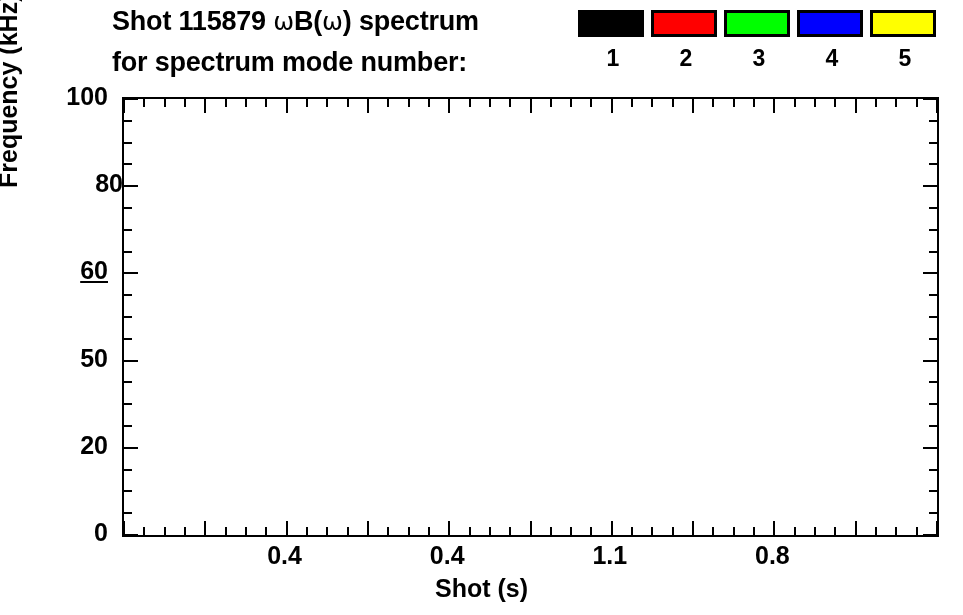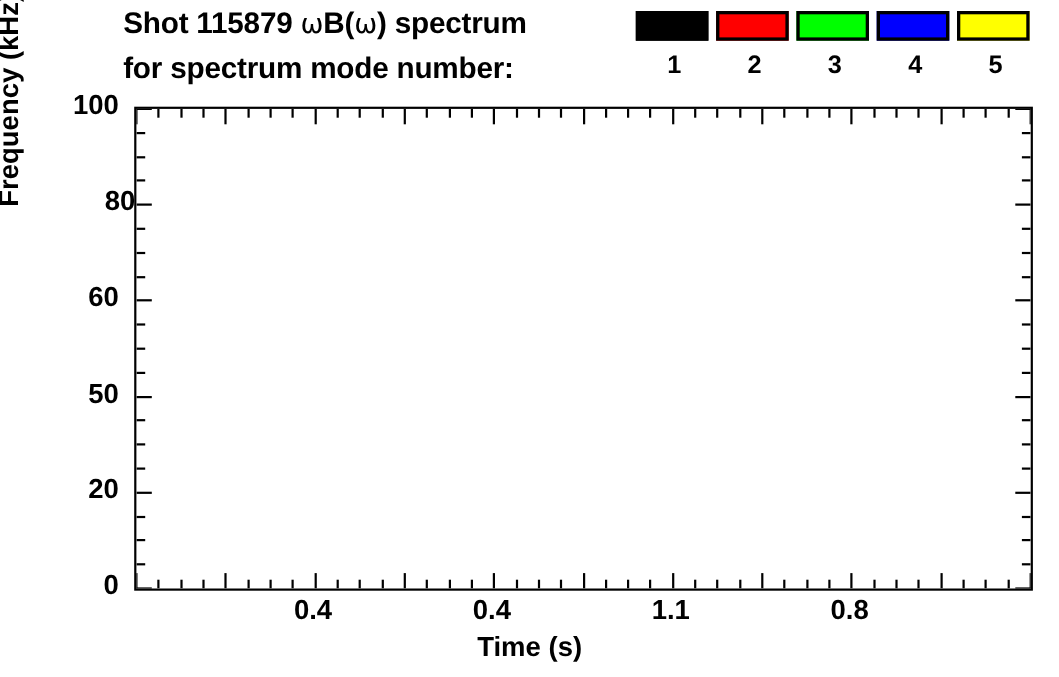--- a/index.html
+++ b/index.html
@@ -296,24 +296,24 @@
       <div class="tick tick-x minor" style="left: 771px; height: 8px;"></div>
       <div class="tick tick-x-bottom minor" style="left: 771px; height: 8px;"></div>
       <div class="tick tick-x minor" style="left: 792px; height: 8px;"></div>
       <div class="tick tick-x-bottom minor" style="left: 792px; height: 8px;"></div>
       <div class="tick tick-x major" style="left: 812px; height: 14px;"></div>
       <div class="tick tick-x-bottom major" style="left: 812px; height: 14px;"></div>
     </div>
 </div>
 
 <div id="y-axis-title">Frequency (kHz)</div>
-<div id="x-axis-title">Time (s)</div>
+<div id="x-axis-title">Shot (s)</div>
 
 <div class="ylabel-tick" style="left: 0px; width: 108px; right: auto; top: 520px;">0</div>
 <div class="ylabel-tick" style="left: 0px; width: 108px; right: auto; top: 432.8px;">20</div>
 <div class="ylabel-tick" style="left: 0px; width: 108px; right: auto; top: 345.6px;">50</div>
-<div class="ylabel-tick" style="left: 0px; width: 108px; right: auto; top: 258.4px;">60</div>
+<div class="ylabel-tick" style="left: 0px; width: 108px; right: auto; top: 258.4px; text-decoration: underline;">60</div>
 <div class="ylabel-tick" style="left: 15px; width: 108px; right: auto; top: 171.2px;">80</div>
 <div class="ylabel-tick" style="left: 0px; width: 108px; right: auto; top: 84px;">100</div>
 <div class="xlabel-tick" style="width: 120px; left: 224.6px; top: 543px;">0.4</div>
 <div class="xlabel-tick" style="width: 120px; left: 387.2px; top: 543px;">0.4</div>
 <div class="xlabel-tick" style="width: 120px; left: 549.8px; top: 543px;">1.1</div>
 <div class="xlabel-tick" style="width: 120px; left: 712.4px; top: 543px;">0.8</div>
 
 </body></html>

